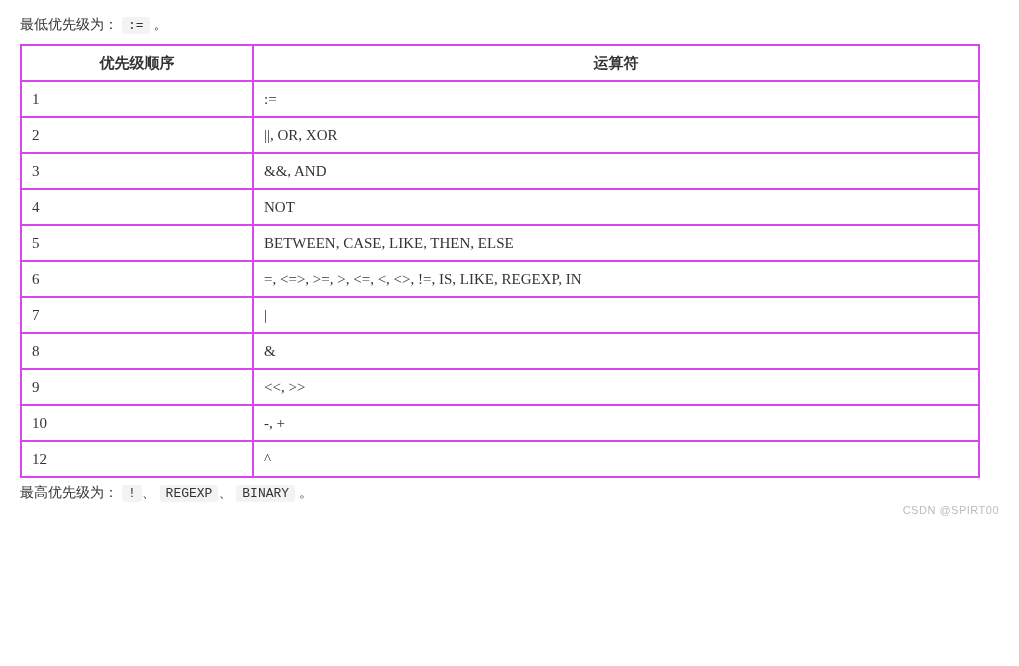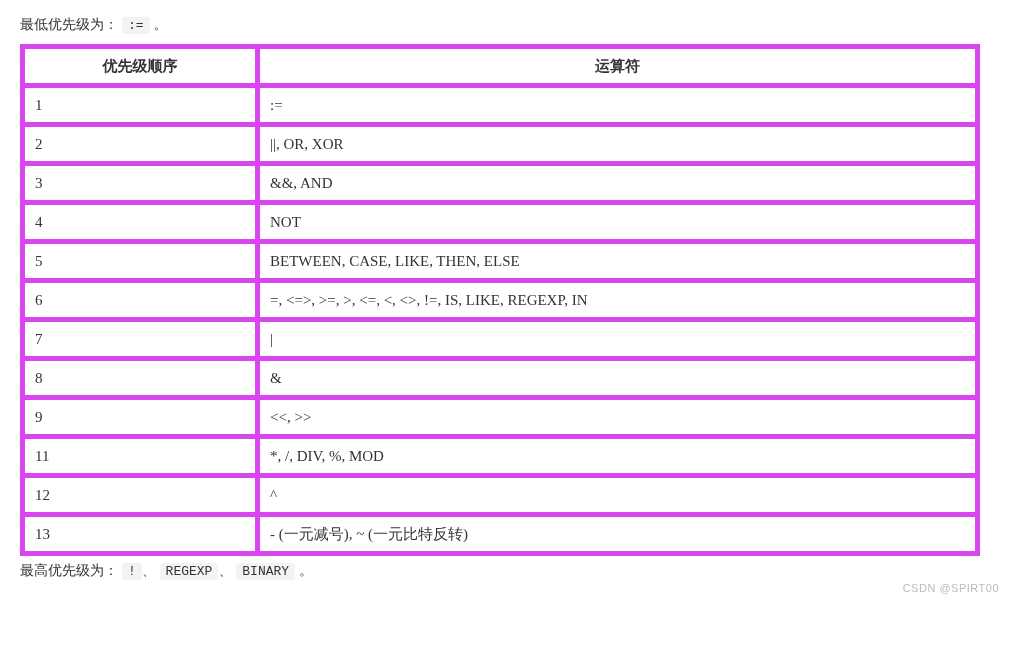--- a/index.html
+++ b/index.html
@@ -24,21 +24,21 @@
     border-radius: 3px;
     font-size: 13px;
     color: #333;
   }
   table {
     border-collapse: collapse;
     width: 960px;
     margin: 6px 0;
   }
   th, td {
-    border: 5px solid #d946ef;
+    border: 2px solid #d946ef;
     padding: 6px 10px;
     text-align: left;
     font-size: 15px;
     font-family: "Times New Roman", "SimSun", serif;
     vertical-align: middle;
     height: 22px;
   }
   th {
     text-align: center;
     font-weight: bold;
@@ -108,30 +108,26 @@
     </tr>
     <tr>
       <td class="col-priority">8</td>
       <td>&amp;</td>
     </tr>
     <tr>
       <td class="col-priority">9</td>
       <td>&lt;&lt;, &gt;&gt;</td>
     </tr>
     <tr>
-      <td class="col-priority">11</td>
-      <td>*, /, DIV, %, MOD</td>
+      <td class="col-priority">10</td>
+      <td>-, +</td>
     </tr>
     <tr>
       <td class="col-priority">12</td>
       <td>^</td>
-    </tr>
-    <tr>
-      <td class="col-priority">13</td>
-      <td>- (一元减号), ~ (一元比特反转)</td>
     </tr>
   </tbody>
 </table>
 
 <div class="intro-line">
   <span>最高优先级为：</span>
   <code class="inline">!</code><span>、</span>
   <code class="inline">REGEXP</code><span>、</span>
   <code class="inline">BINARY</code>
   <span>。</span>

